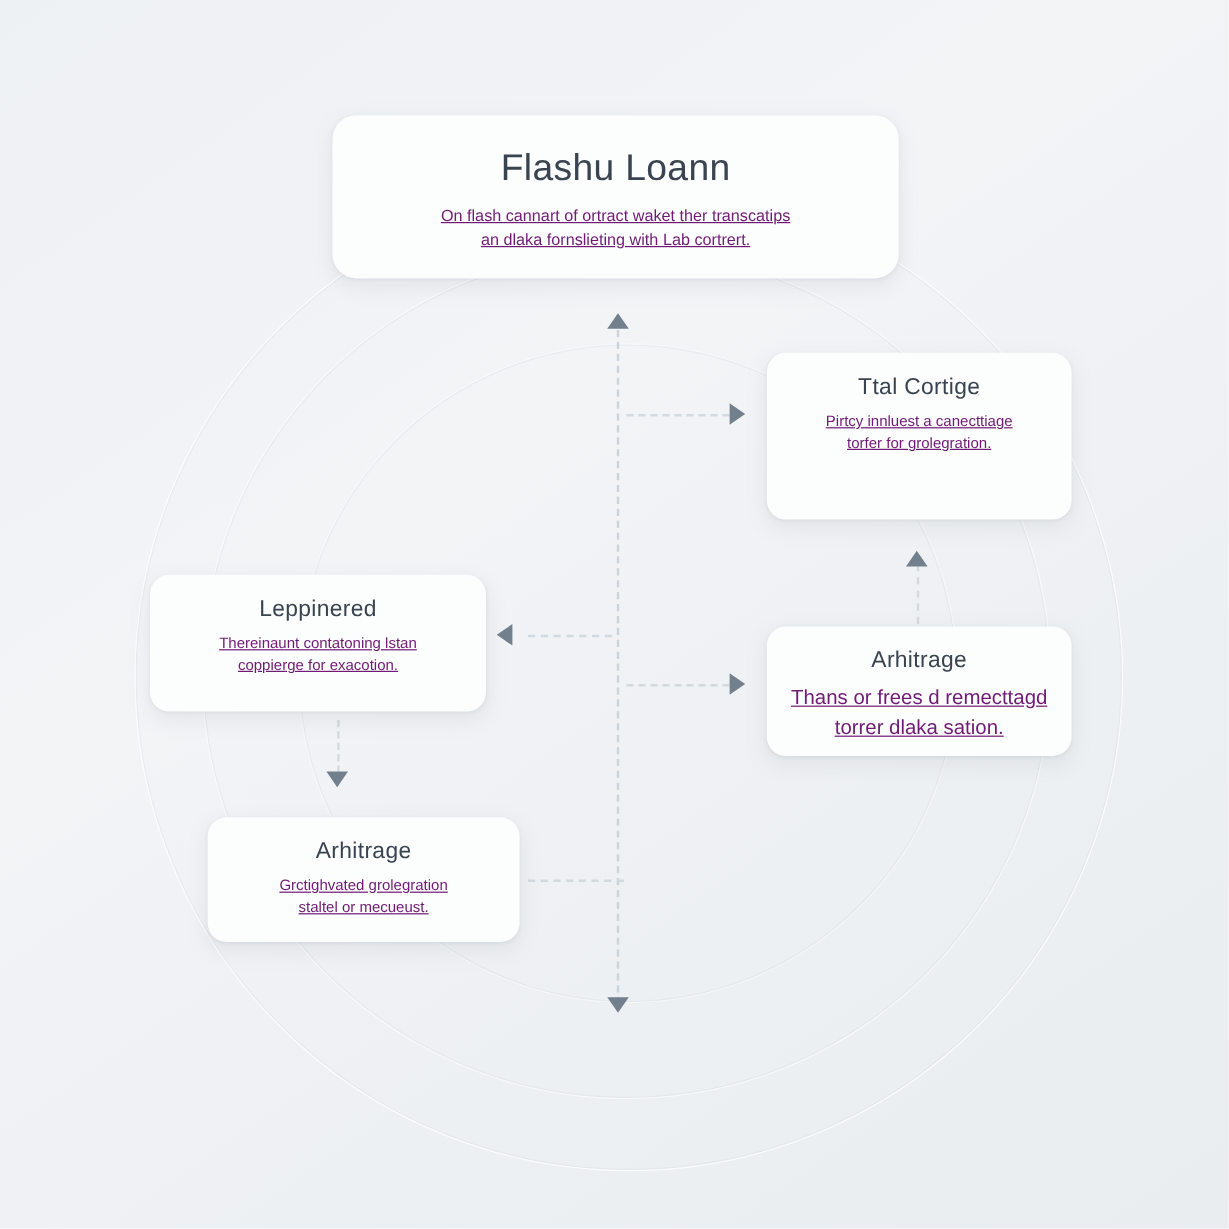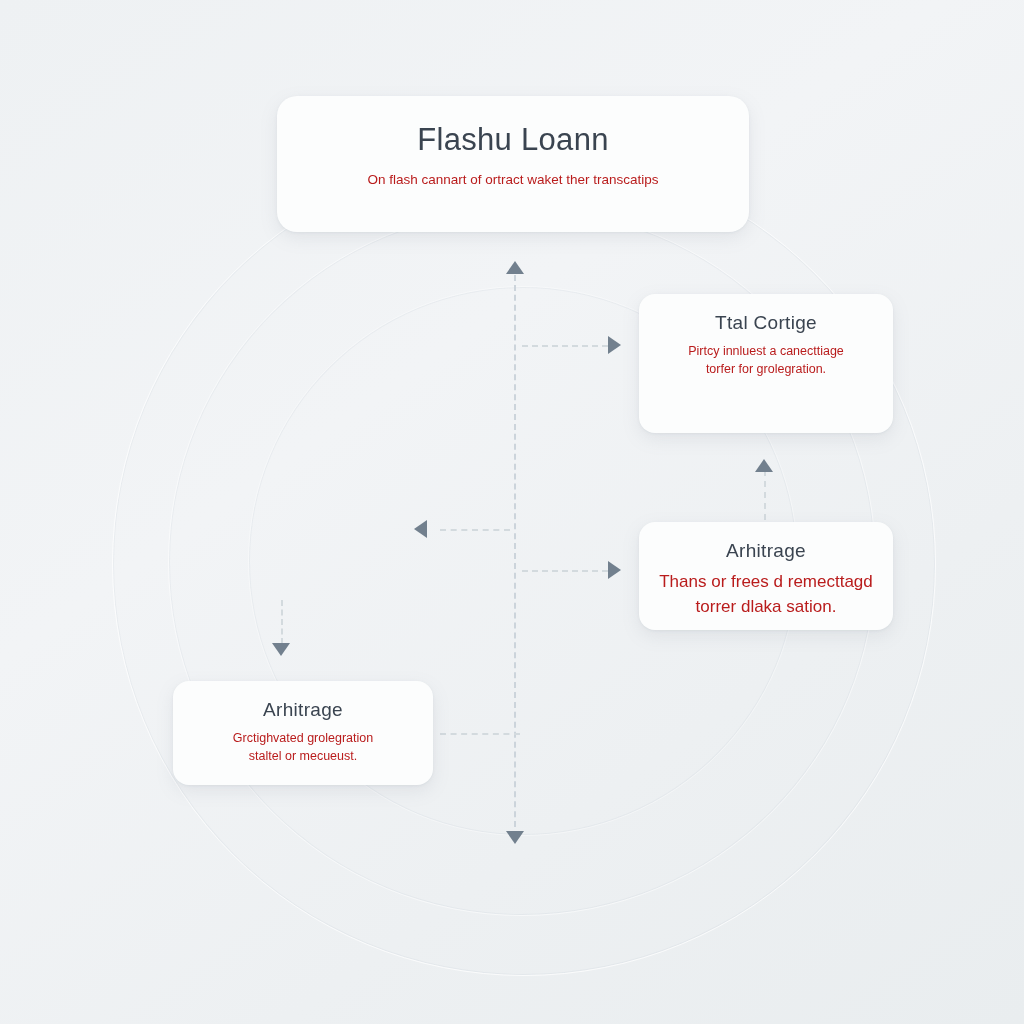--- a/index.html
+++ b/index.html
@@ -47,23 +47,24 @@
     text-align: center;
   }
   .card .title {
     color: #3a4450;
     font-weight: 400;
     letter-spacing: 0.3px;
     margin: 0 0 8px 0;
     white-space: nowrap;
   }
   .card .desc {
-    color: #b91c1c;
+    color: #701a75;
     line-height: 1.45;
     margin: 0;
+    text-decoration: underline;
   }
 
   
   .card.root {
     left: 277px; top: 96px; width: 472px; height: 136px;
     border-radius: 20px;
     padding-top: 26px;
   }
   .card.root .title { font-size: 31px; margin-bottom: 12px; }
   .card.root .desc { font-size: 13.5px; }
@@ -163,28 +164,34 @@
   <div class="arrow right a-r1"></div>
   <div class="arrow right a-r3"></div>
   <div class="arrow left a-l2"></div>
   <div class="arrow left a-l4"></div>
   <div class="arrow up a-up-n3"></div>
   <div class="arrow down a-dn-n4"></div>
 
   <div class="card root">
     <p class="title">Flashu Loann</p>
     <p class="desc">On flash cannart of ortract waket ther transcatips</p>
+    <p class="desc">an dlaka fornslieting with Lab cortrert.</p>
   </div>
 
   <div class="card n1">
     <p class="title">Ttal Cortige</p>
     <p class="desc">Pirtcy innluest a canecttiage</p>
     <p class="desc">torfer for grolegration.</p>
   </div>
 
+  <div class="card n2">
+    <p class="title">Leppinered</p>
+    <p class="desc">Thereinaunt contatoning lstan</p>
+    <p class="desc">coppierge for exacotion.</p>
+  </div>
 
   <div class="card n3">
     <p class="title">Arhitrage</p>
     <p class="desc">Thans or frees d remecttagd</p>
     <p class="desc">torrer dlaka sation.</p>
   </div>
 
   <div class="card n4">
     <p class="title">Arhitrage</p>
     <p class="desc">Grctighvated grolegration</p>

